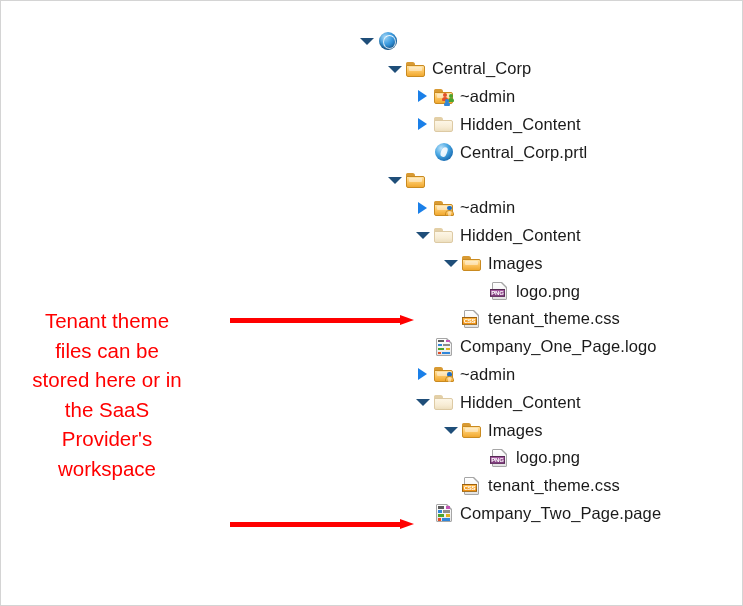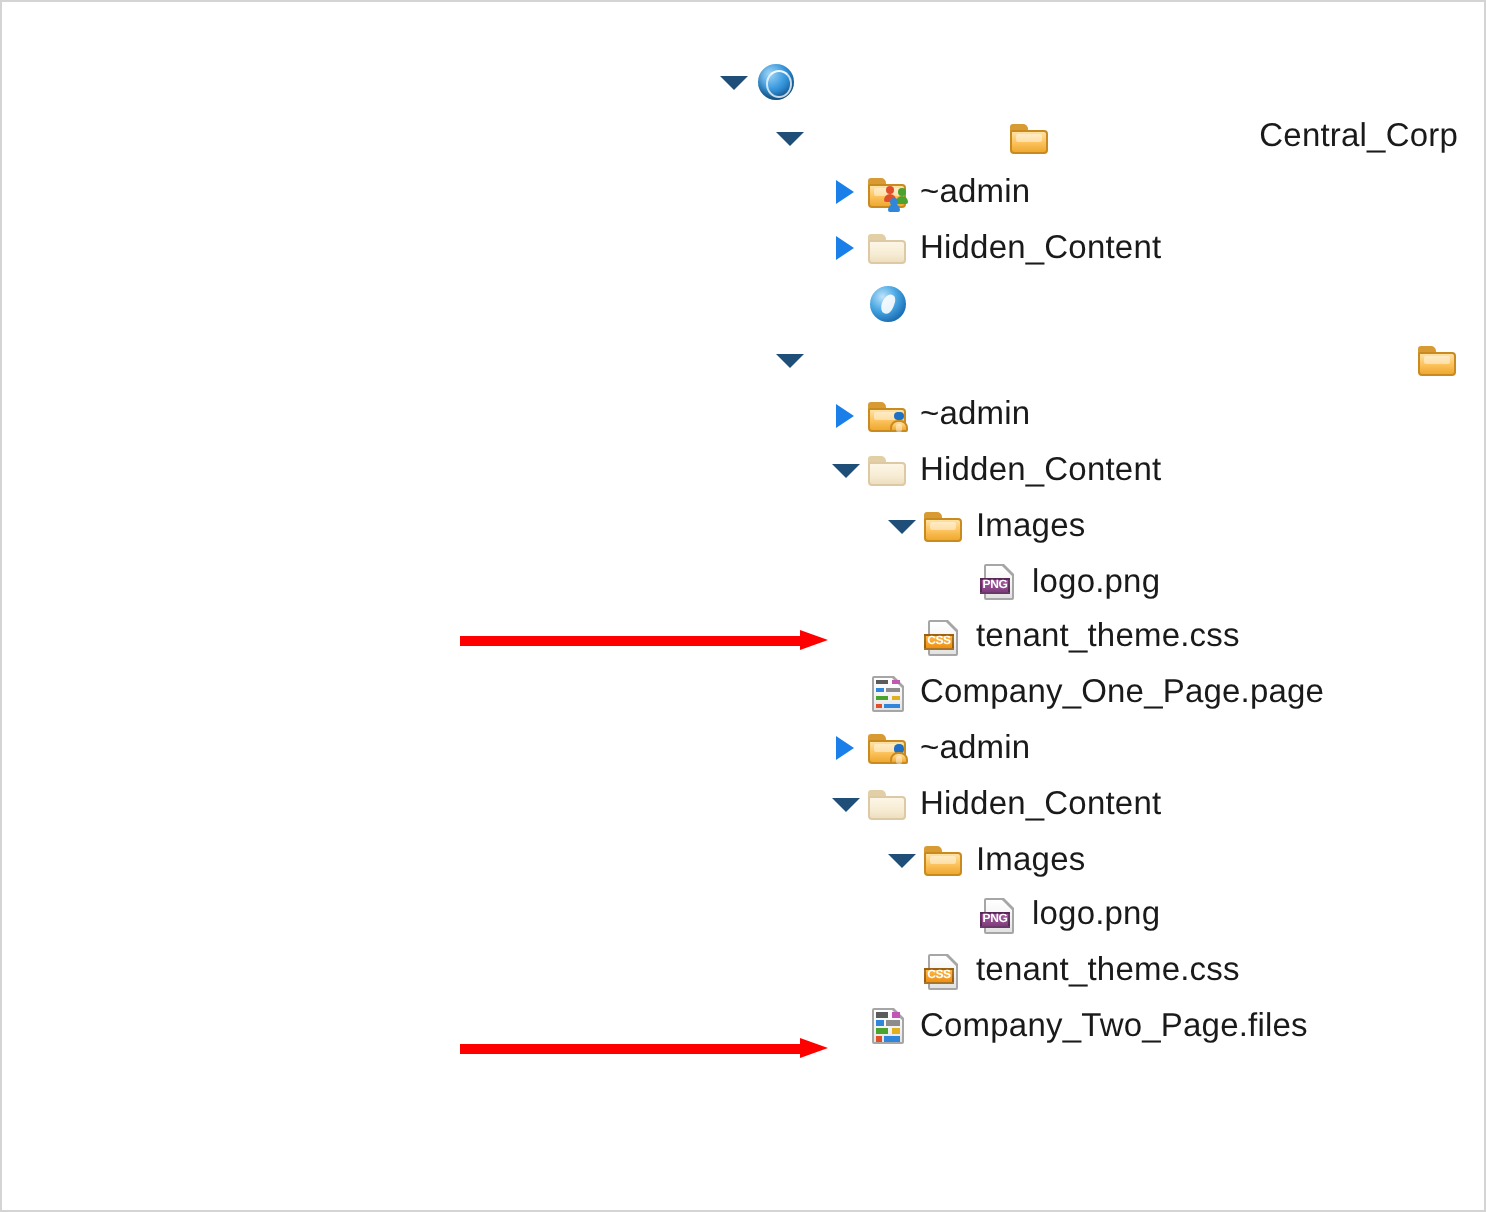--- a/index.html
+++ b/index.html
@@ -79,21 +79,21 @@
     color: #1a1a1a;
     white-space: nowrap;
   }
   .node .label {
     padding-left: 6px;
     letter-spacing: 0.1px;
   }
 
   
   .lvl0 { padding-left: 0px; }
-  .lvl1 { padding-left: 28px; justify-content: space-between; }
+  .lvl1 { padding-left: 28px; }
   .lvl2 { padding-left: 56px; }
   .lvl3 { padding-left: 84px; }
   .lvl4 { padding-left: 112px; }
 
   
   .tog {
     width: 17px;
     min-width: 17px;
     height: 20px;
     position: relative;
@@ -289,20 +289,21 @@
   .pg-rows .r5 { left: 0;    top: 8px;  width: 6px;  background: #4aa32e; }
   .pg-rows .r6 { left: 7.5px;top: 8px;  width: 4px;  background: #e0b020; }
   .pg-rows .r7 { left: 0;    top: 12px; width: 3px;  background: #e04f2a; }
   .pg-rows .r8 { left: 4px;  top: 12px; width: 7.5px;background: #2f86da; }
 </style>
 </head>
 <body>
 
 <div id="canvas">
 
+  <div id="annotation">Tenant theme files can be stored here or in the SaaS Provider's workspace</div>
 
   <div class="arrow" id="arrow-top">
     <div class="shaft"></div>
     <div class="head"></div>
   </div>
 
   <div class="arrow" id="arrow-bottom">
     <div class="shaft"></div>
     <div class="head"></div>
   </div>
@@ -346,20 +347,21 @@
           <span class="folder pale">
             <span class="tab"></span>
             <span class="body"></span>
           </span>
         </span>
         <span class="label">Hidden_Content</span>
       </div>
       <div class="node lvl2">
         <span class="tog none"></span>
         <span class="ico ico-portal"></span>
+        <span class="label">Central_Corp.prtl</span>
       </div>
       <div class="node lvl1">
         <span class="tog expanded"></span>
         <span class="ico">
           <span class="folder open">
             <span class="tab"></span>
             <span class="body"></span>
           </span>
         </span>
       </div>
@@ -421,21 +423,21 @@
             <i class="r1"></i>
             <i class="r2"></i>
             <i class="r3"></i>
             <i class="r4"></i>
             <i class="r5"></i>
             <i class="r6"></i>
             <i class="r7"></i>
             <i class="r8"></i>
           </span>
         </span>
-        <span class="label">Company_One_Page.page</span>
+        <span class="label">Company_One_Page.logo</span>
       </div>
       <div class="node lvl2">
         <span class="tog collapsed"></span>
         <span class="ico">
           <span class="folder open">
             <span class="tab"></span>
             <span class="body"></span>
             <span class="badge-user">
               <span class="head"></span>
               <span class="body"></span>
@@ -488,17 +490,17 @@
             <i class="r1"></i>
             <i class="r2"></i>
             <i class="r3"></i>
             <i class="r4"></i>
             <i class="r5"></i>
             <i class="r6"></i>
             <i class="r7"></i>
             <i class="r8"></i>
           </span>
         </span>
-        <span class="label">Company_Two_Page.files</span>
+        <span class="label">Company_Two_Page.page</span>
       </div>
     </div>
 
 </div>
 
 </body></html>

